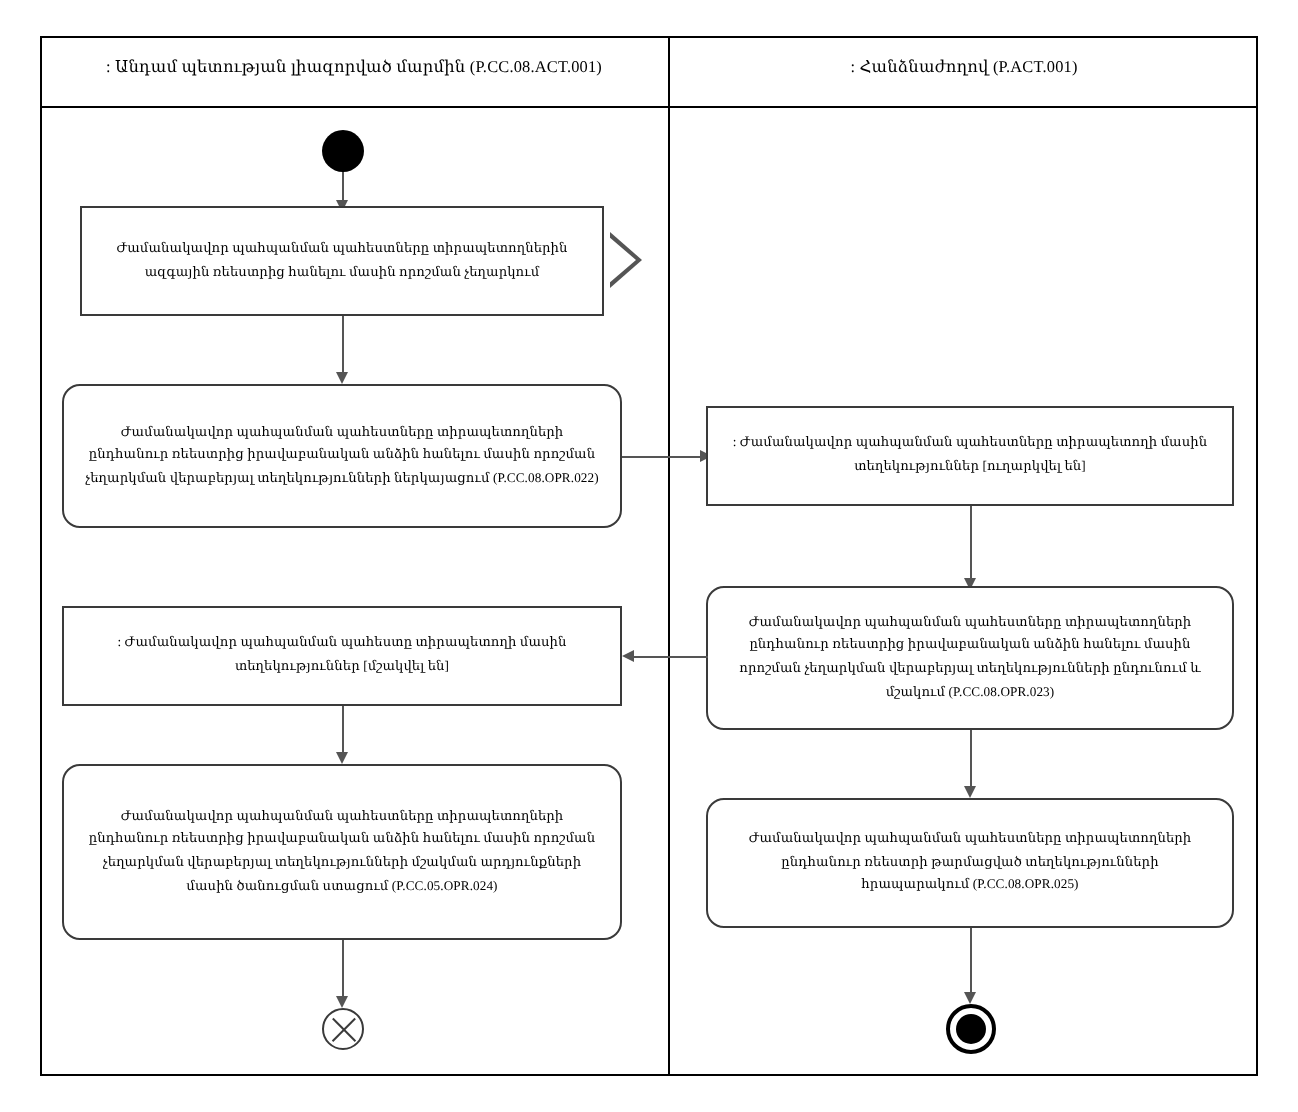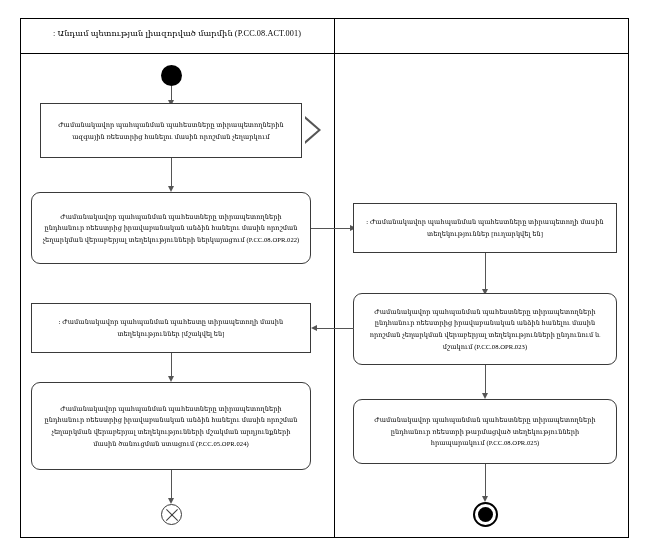--- a/index.html
+++ b/index.html
@@ -152,20 +152,21 @@
 </head>
 <body>
 
 <div id="canvas">
 
   <div class="lane-frame"></div>
   <div class="lane-header-row"></div>
   <div class="lane-divider"></div>
 
   <div class="lane-title left">: Անդամ պետության լիազորված մարմին  (P.CC.08.ACT.001)</div>
+  <div class="lane-title right">: Հանձնաժողով (P.ACT.001)</div>
 
   <div class="initial-node" style="left:161px;top:65px;"></div>
   <div class="vline" style="left:171px;top:86px;height:17px;"></div>
   <div class="arrow-down" style="left:168px;top:100px;"></div>
 
   <div class="node note" style="left:40px;top:103px;width:262px;height:55px;">
     <span class="txt">Ժամանակավոր պահպանման պահեստները տիրապետողներին ազգային ռեեստրից հանելու մասին որոշման չեղարկում</span>
   </div>
   <div class="note-arrow" style="left:305px;top:116px;"></div>
 

